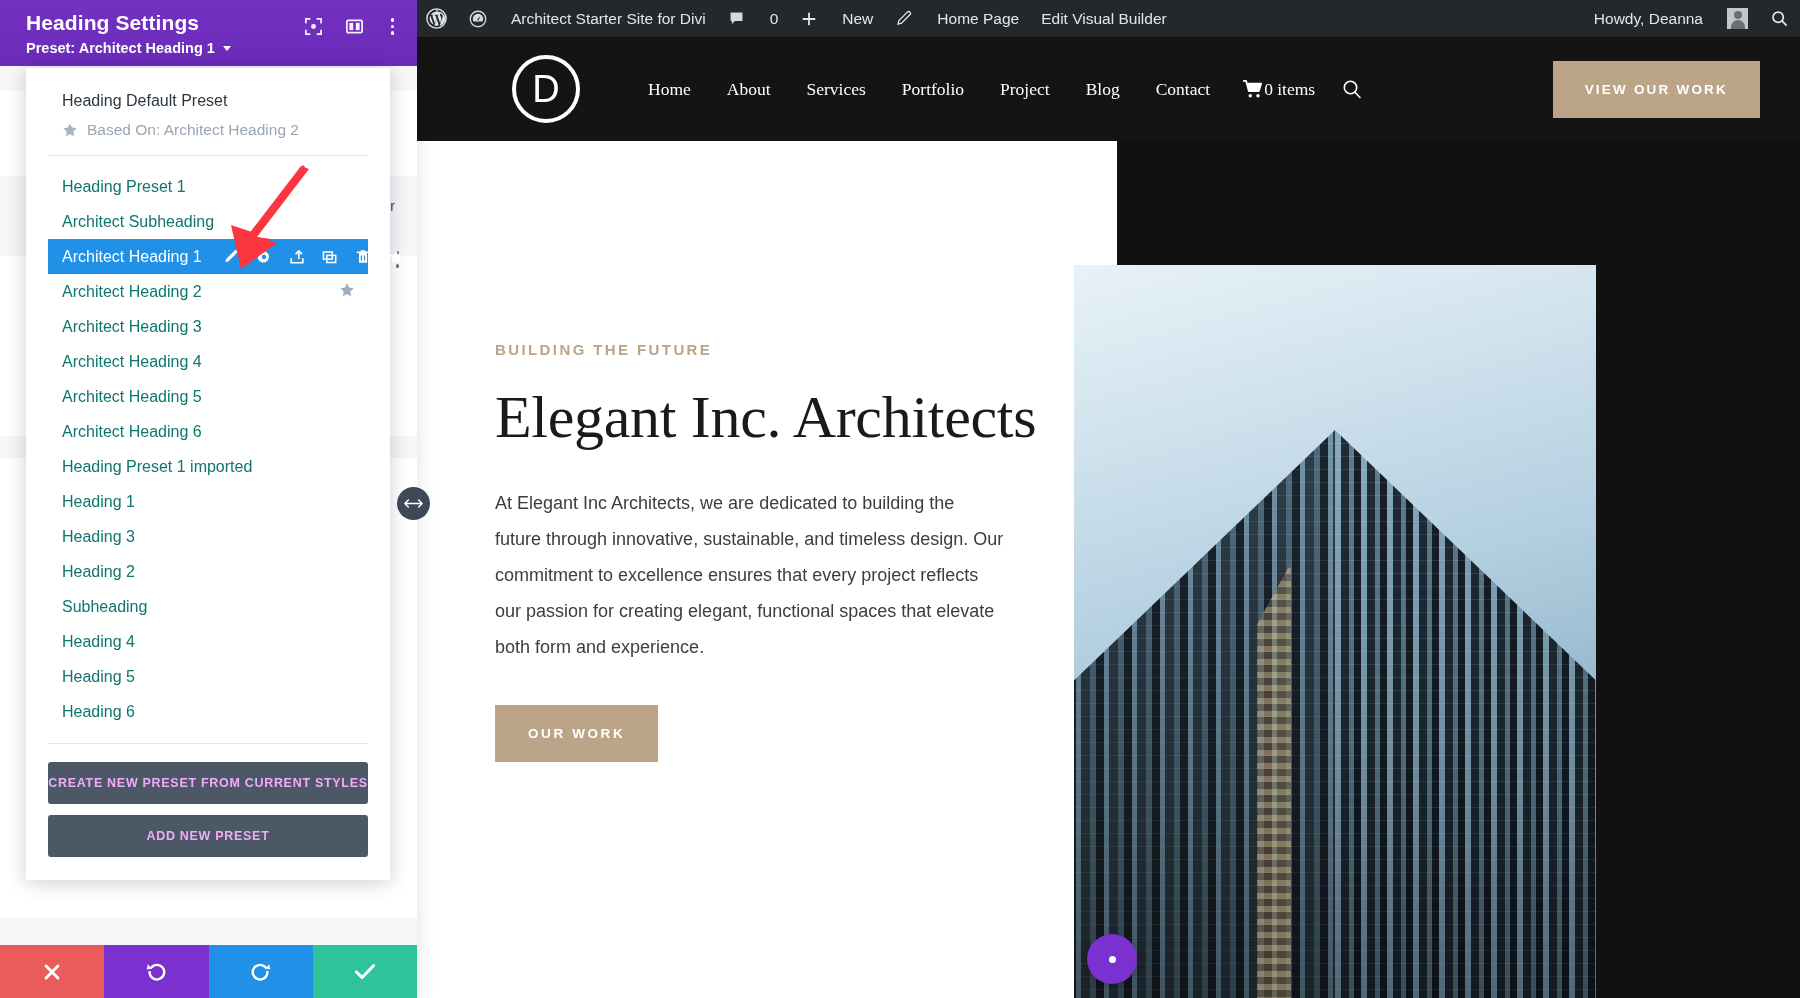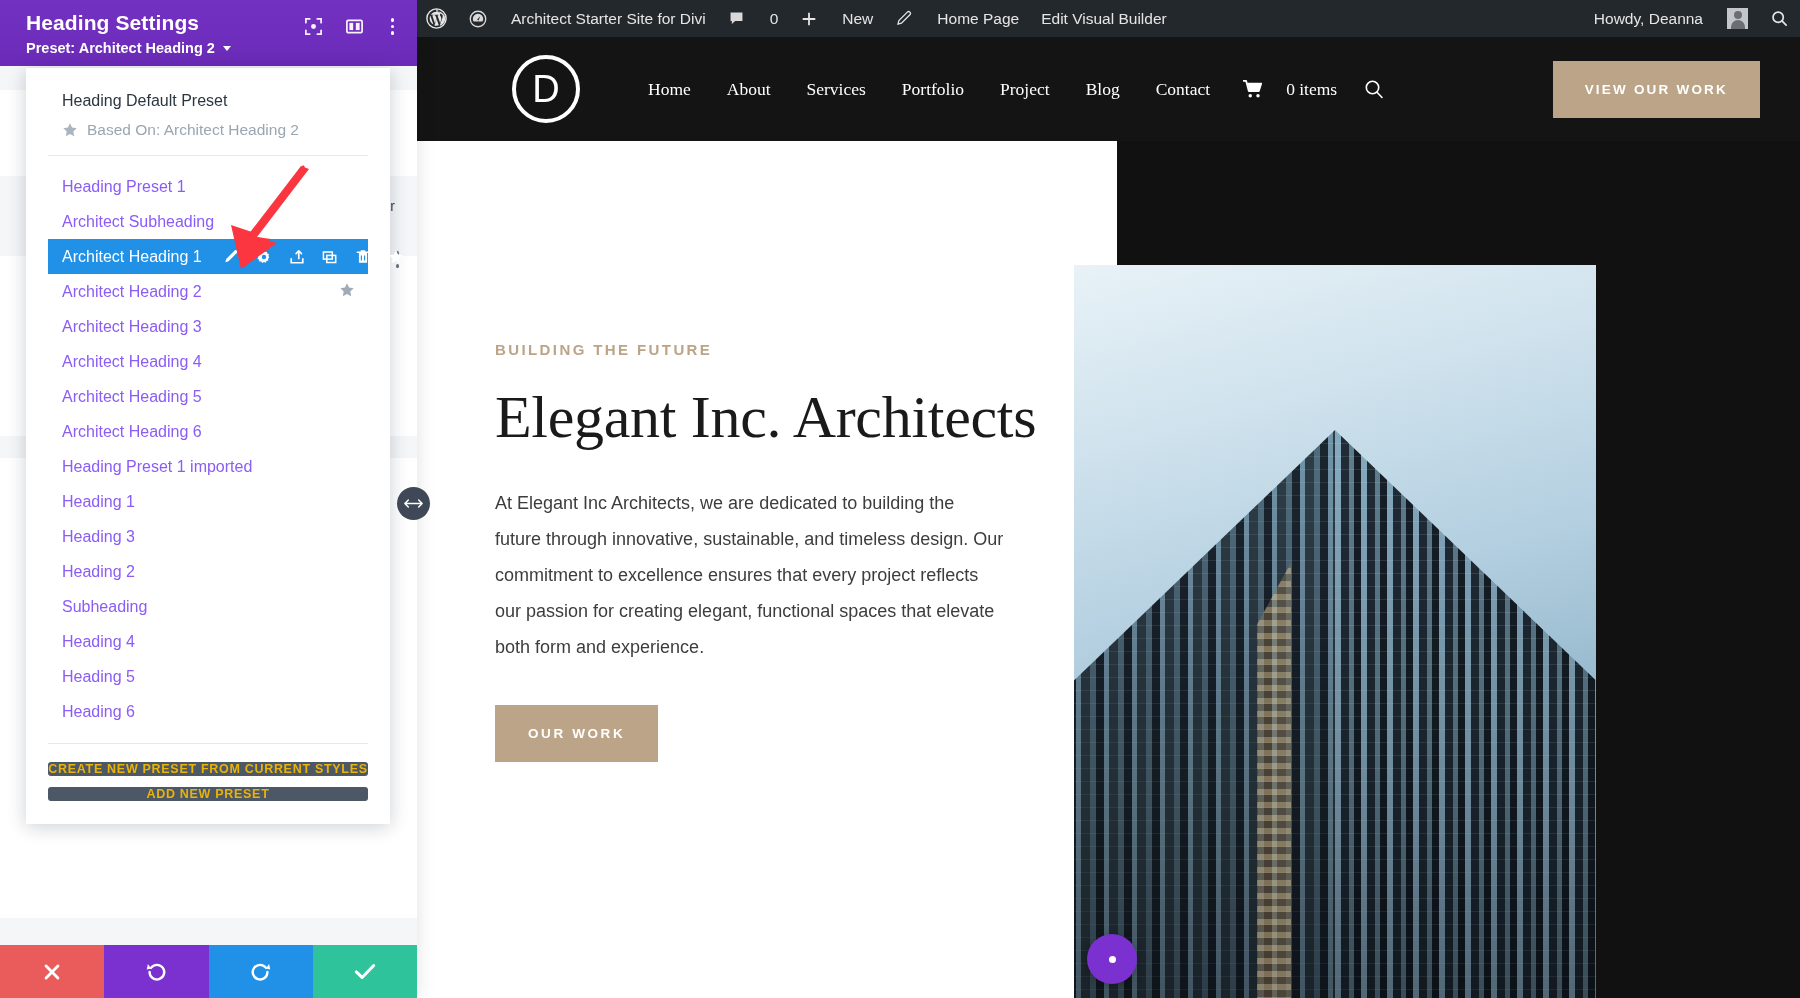--- a/index.html
+++ b/index.html
@@ -62,21 +62,21 @@
     font-weight: 400; line-height: 1; letter-spacing: 0;
   }
   #main-nav {
     display: flex; align-items: center; gap: 0;
     margin-left: 50px;
     color: #ffffff;
     font-size: 17.5px;
     font-family: Liberation Serif, serif;
   }
   #main-nav a { color: #fff; text-decoration: none; padding: 0 18px; white-space: nowrap; }
-  .cart-link { display: flex; gap: 22px; padding-left: 14px; color: #fff; font-size: 17.5px; }
+  .cart-link { display: flex; gap: 0; padding-left: 14px; color: #fff; font-size: 17.5px; }
   .cart-ico { width: 22px; height: 20px; }
   .nav-search { margin-left: 26px; width: 22px; height: 22px; }
   #view-work-btn {
     margin-left: auto;
     background: #bba487;
     color: #ffffff;
     font-size: 13.5px;
     letter-spacing: 2.2px;
     font-weight: 600;
     padding: 21px 32px;
@@ -291,21 +291,21 @@
     font-size: 15.5px; color: #9aa6b1;
   }
   .star-ico { width: 16px; height: 16px; display:block; }
 
   .dd-list { padding: 13px 0 0 0; }
   .dd-item {
     height: 35px;
     display: flex; align-items: center;
     padding: 0 15px 0 36px;
     font-size: 16px;
-    color: #8b5cf6;
+    color: #0f766e;
     cursor: pointer;
     position: relative;
   }
   .dd-item.selected {
     background: #2091e6;
     color: #ffffff;
     margin: 0 22px;
     padding-left: 14px;
   }
   .dd-item-label { white-space: nowrap; }
@@ -315,27 +315,27 @@
   }
   .dd-actions svg { display:block; cursor:pointer; }
   .dd-item .trailing-star {
     position: absolute; right: 35px; top: 50%; transform: translateY(-50%);
   }
   .dd-sep { height: 1px; background: #e6eaee; margin: 14px 22px 0 22px; }
   .dd-buttons { padding: 18px 22px 6px 22px; }
   .dd-btn {
     display: block; width: 100%;
     background: #4c5866;
-    color: #eab308;
+    color: #f0abfc;
     border: 0;
     border-radius: 3px;
     font-size: 12.5px;
     font-weight: 700;
     letter-spacing: 0.7px;
-    padding: 0 0;
+    padding: 14px 0;
     margin-bottom: 11px;
     cursor: pointer;
     font-family: "Liberation Sans", sans-serif;
   }
 
   
   #red-arrow {
     position: absolute;
     left: 205px; top: 163px;
     width: 110px; height: 115px;
@@ -507,21 +507,21 @@
     <div class="ghost-kebab">
         <i></i>
         <i></i>
         <i></i>
       </div>
   </div>
 
   <div id="panel-header">
     <div id="panel-title">Heading Settings</div>
     <div id="panel-preset-line">
-      <span>Preset: Architect Heading 2</span>
+      <span>Preset: Architect Heading 1</span>
       <span class="caret-dn"></span>
     </div>
     <div id="panel-header-icons">
       <span class="hdr-ico">
         <svg viewBox="0 0 20 20" width="19" height="19">
             <path d="M2 6V2h4M14 2h4v4M18 14v4h-4M6 18H2v-4" fill="none" stroke="#fff" stroke-width="1.8" stroke-linecap="round"></path>
             <circle cx="10" cy="10" r="2.6" fill="#fff"></circle>
           </svg>
       </span>
       <span class="hdr-ico">

